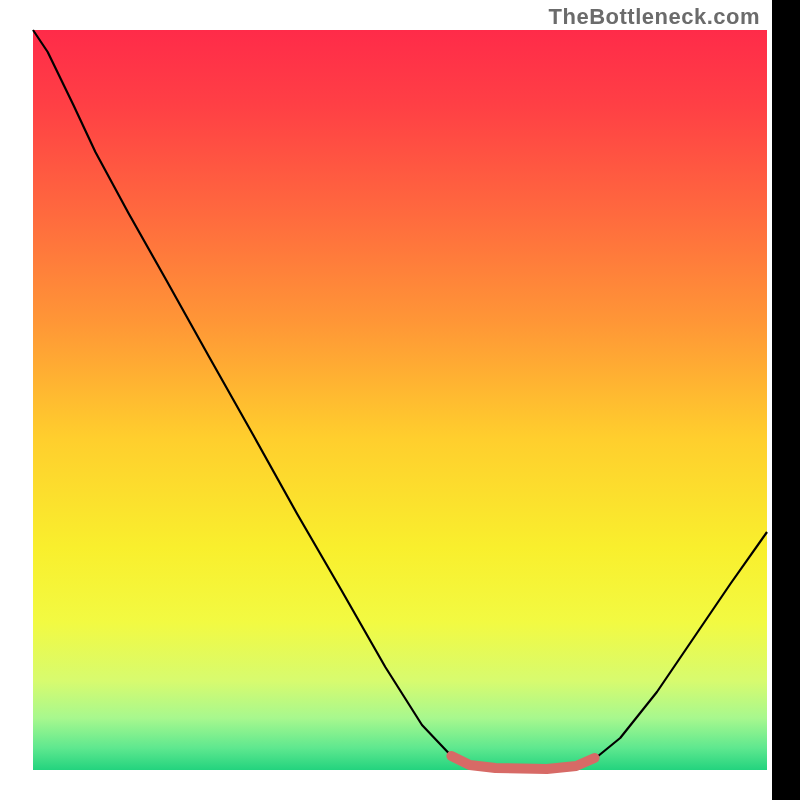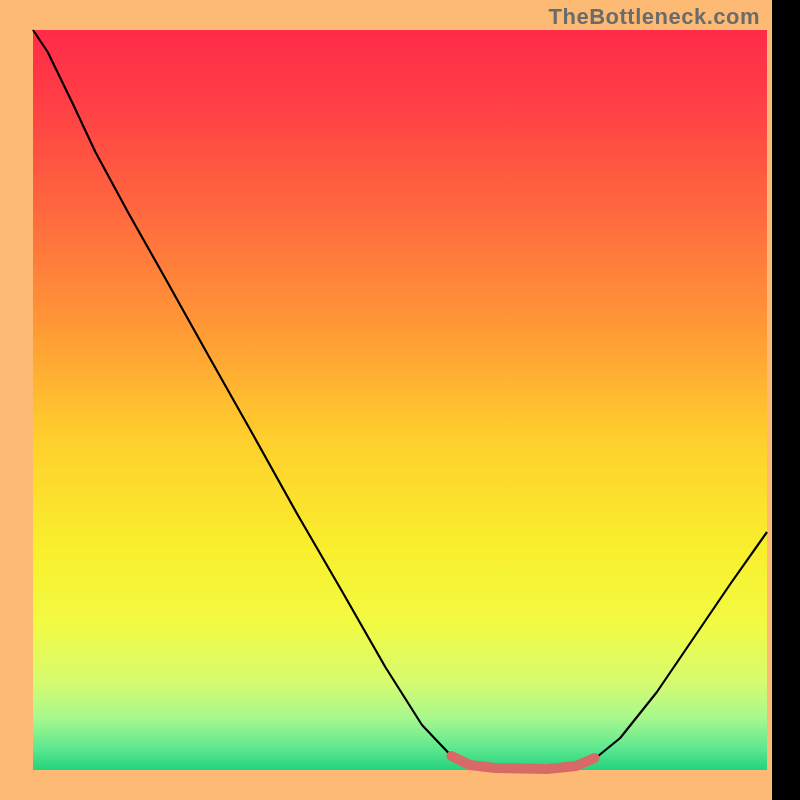--- a/index.html
+++ b/index.html
@@ -7,21 +7,21 @@
     padding: 0;
     width: 800px;
     height: 800px;
     background: #000;
     overflow: hidden;
   }
   .container {
     position: relative;
     width: 772px;
     height: 800px;
-    background: #fdba74;
+    background: #ffffff;
   }
   .watermark {
     position: absolute;
     top: 4px;
     right: 12px;
     font-family: Arial, Helvetica, sans-serif;
     font-size: 22px;
     font-weight: bold;
     color: #6b6b6b;
     z-index: 10;

